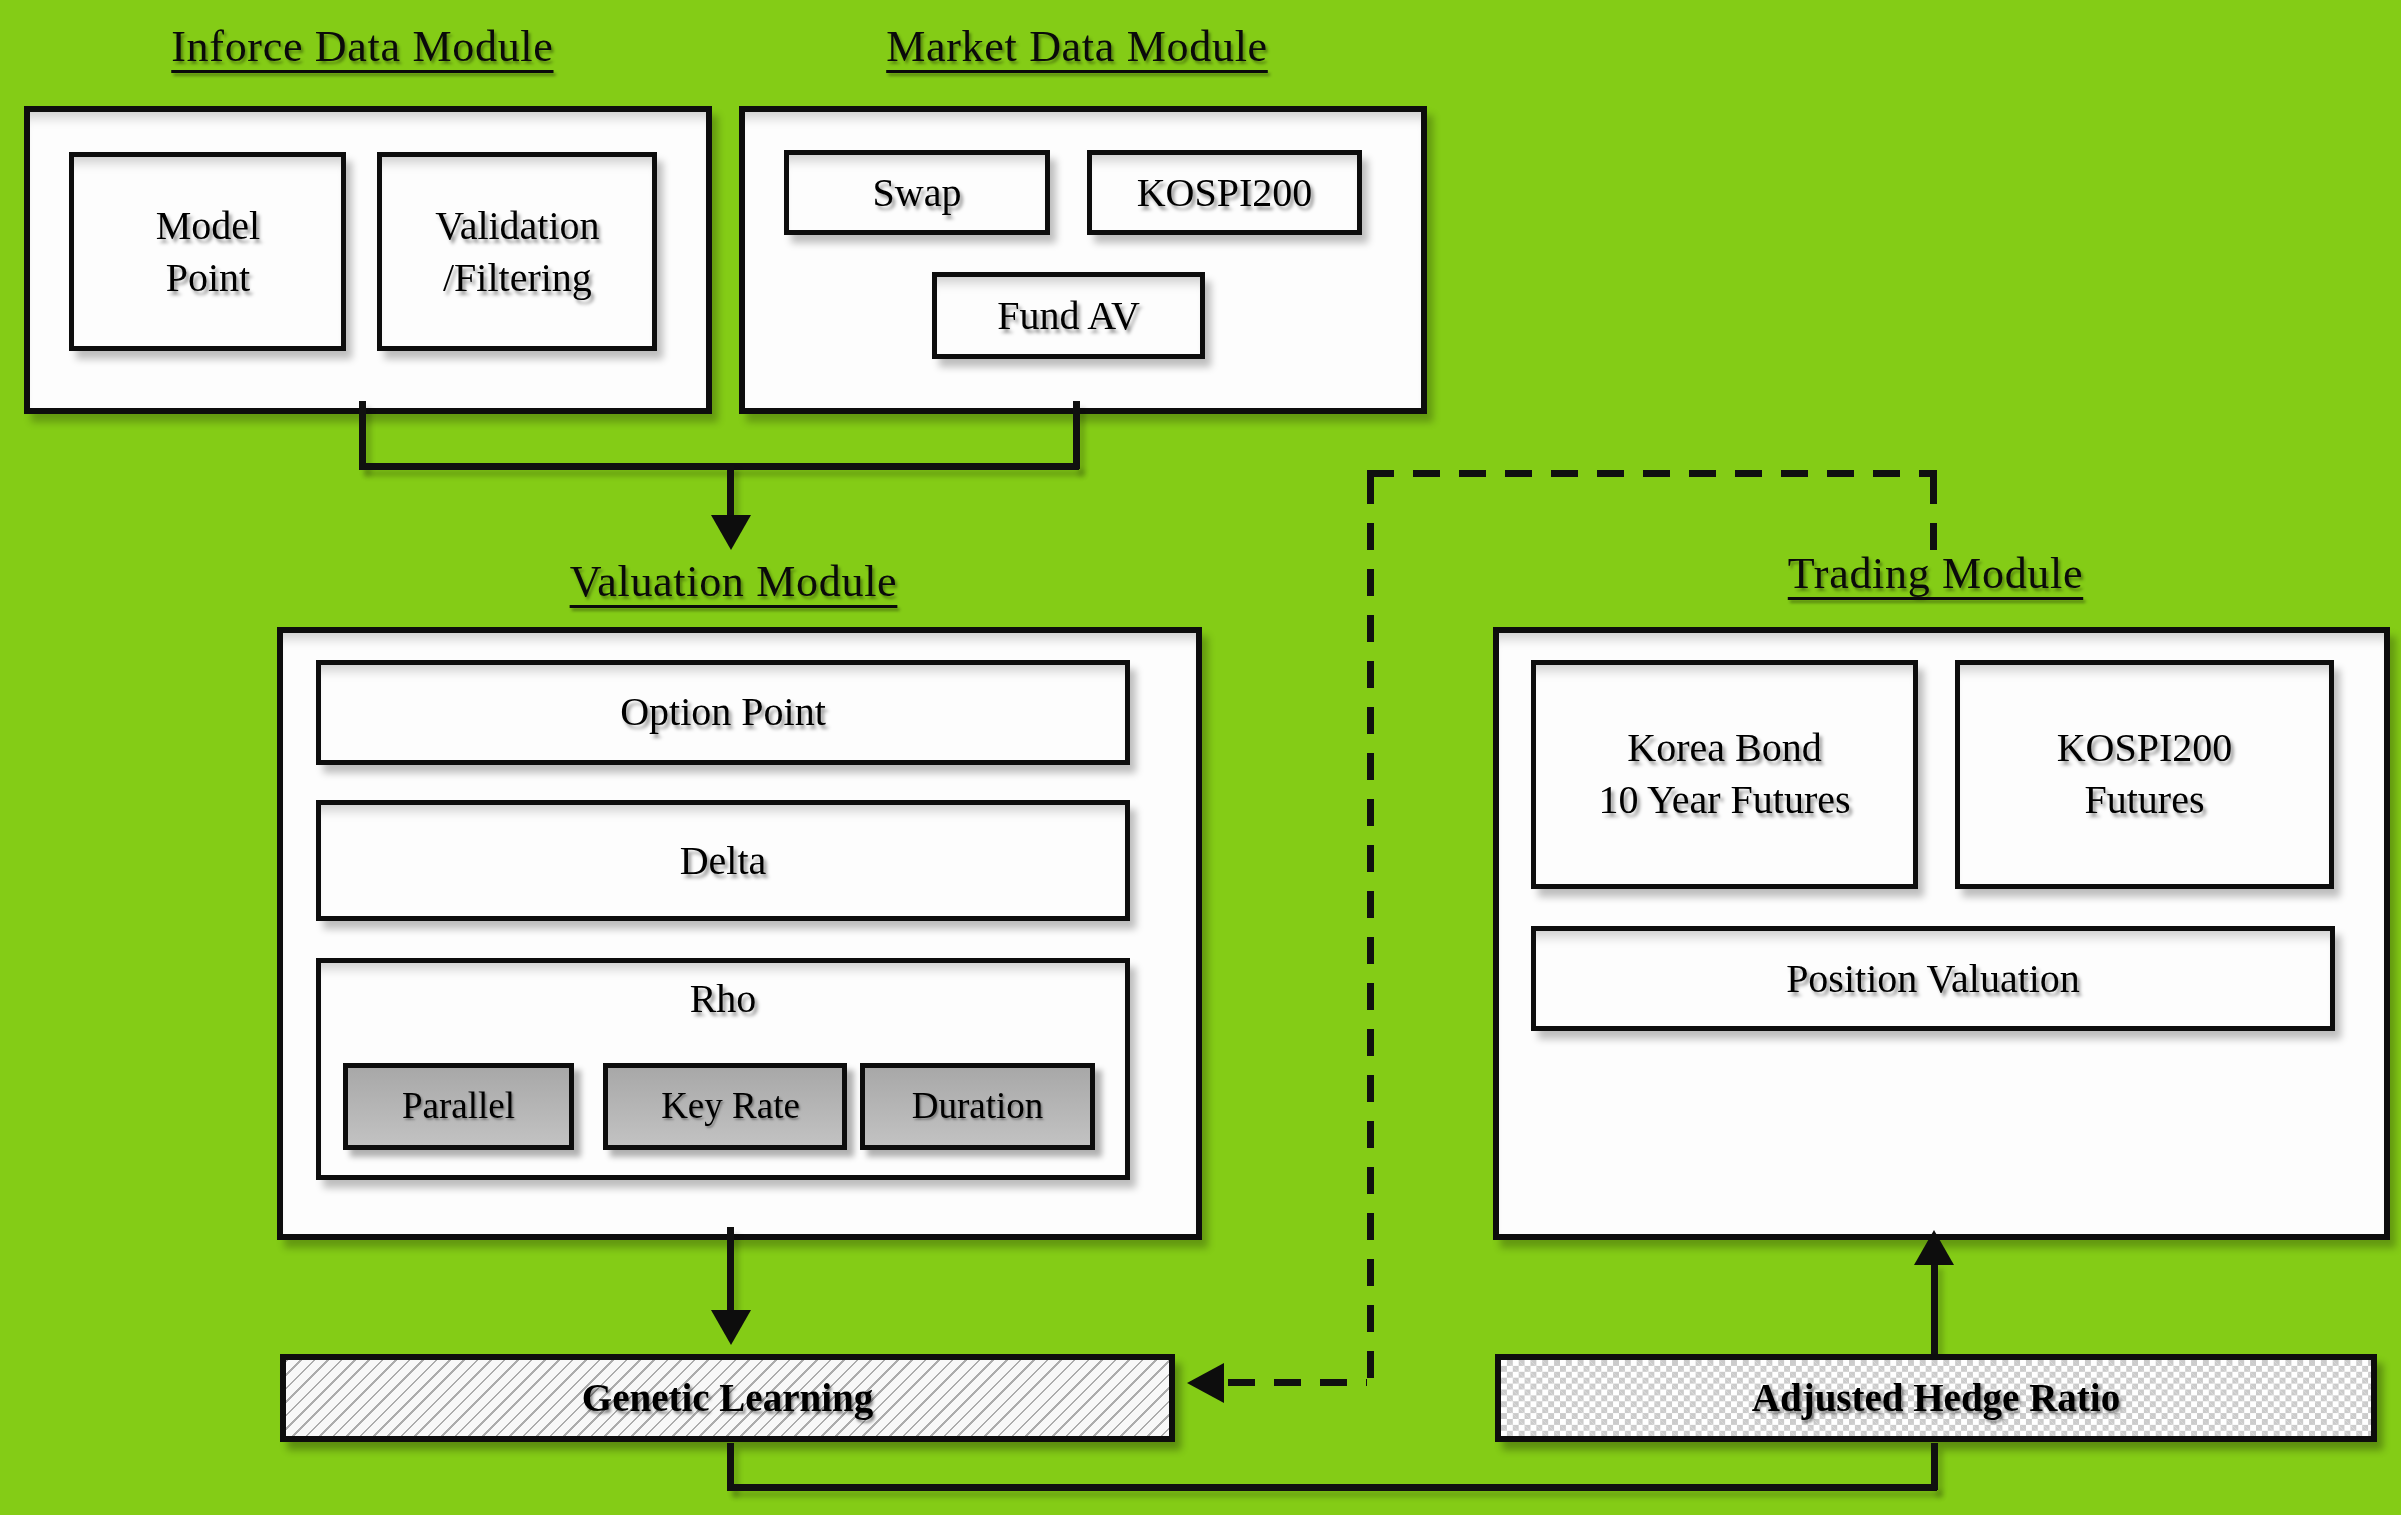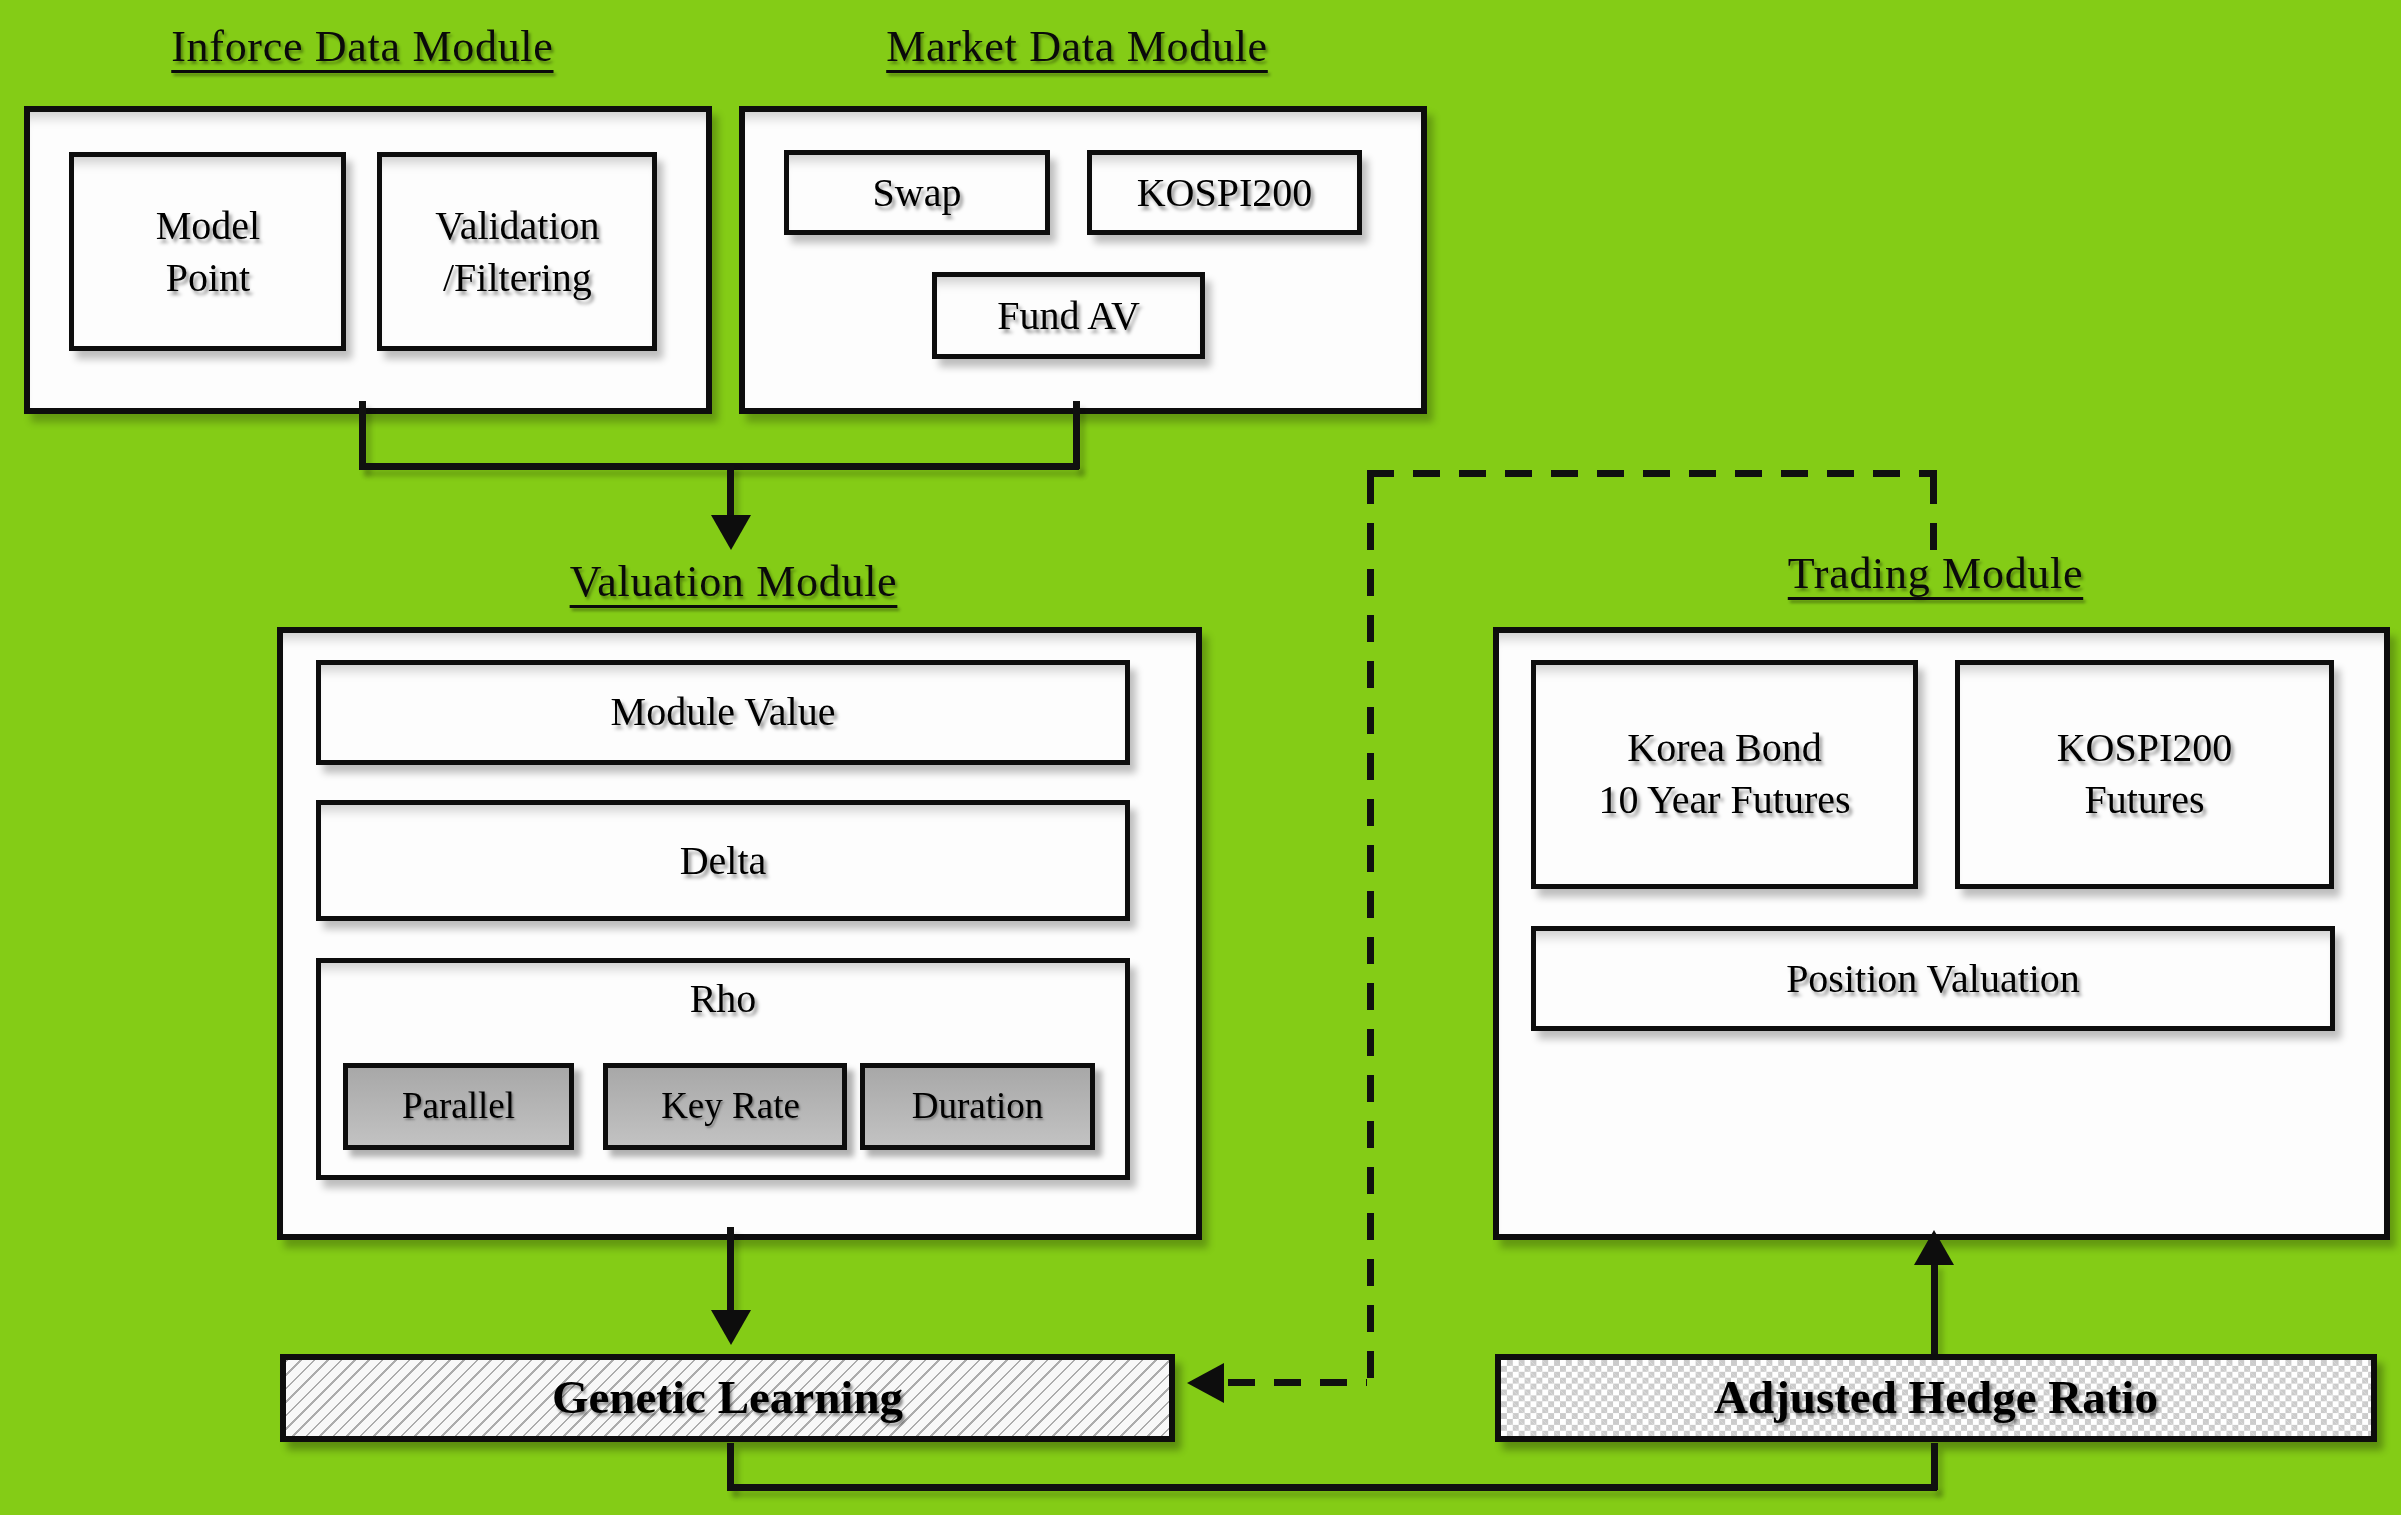--- a/index.html
+++ b/index.html
@@ -63,21 +63,21 @@
     box-shadow:7.4px 8.9px 7.4px rgba(0,0,0,0.3);
     display:flex;align-items:center;justify-content:center;
     background-color:#ffffff;
     background-image:
       linear-gradient(45deg,#cbcbcb 25%,transparent 25%,transparent 75%,#cbcbcb 75%),
       linear-gradient(45deg,#cbcbcb 25%,transparent 25%,transparent 75%,#cbcbcb 75%);
     background-size:11.8px 11.8px;
     background-position:0 0,5.9px 5.9px;
   }
   .hatch-box .label,.checker-box .label{
-    font-weight:bold;font-size:47px;text-shadow:2.2px 3px 3px rgba(0,0,0,0.45);
+    font-weight:bold;font-size:39px;text-shadow:2.2px 3px 3px rgba(0,0,0,0.45);
   }
   .rho-holder{position:absolute;top:10.3px;left:0;right:0;text-align:center;}
   
   .line{position:absolute;background:#101010;box-shadow:5.2px 6.7px 5.2px rgba(0,0,0,0.18);}
   .dash-h{
     position:absolute;height:7.4px;
     background-image:repeating-linear-gradient(90deg,#101010 0 26.6px,transparent 26.6px 46px);
   }
   .dash-v{
     position:absolute;width:7.4px;
@@ -122,21 +122,21 @@
   </div>
 
   <div class="line" style="left:359px;top:401px;width:6.7px;height:68px;"></div>
   <div class="line" style="left:1073px;top:401px;width:6.7px;height:68px;"></div>
   <div class="line" style="left:359px;top:463px;width:720px;height:6.7px;"></div>
   <div class="line" style="left:727px;top:463px;width:6.7px;height:55px;"></div>
   <div class="arrow down" style="left:711px;top:515px;"></div>
 
   <div class="box" style="left:277px;top:627px;width:913px;height:601px;">
     <div class="box inner" style="left:33px;top:26.6px;width:804px;height:95px;">
-      <div class="label">Module Value</div>
+      <div class="label">Option Point</div>
     </div>
     <div class="box inner" style="left:33px;top:167px;width:804px;height:111px;align-items:center;">
       <div class="label">Delta</div>
     </div>
     <div class="box inner" style="left:33px;top:325px;width:804px;height:212px;">
       <div class="rho-holder">
         <div class="label" style="display:inline-block;">Rho</div>
       </div>
       <div class="gray-box" style="left:22px;top:100px;width:221px;height:77px;">
         <div class="label">Parallel</div>

